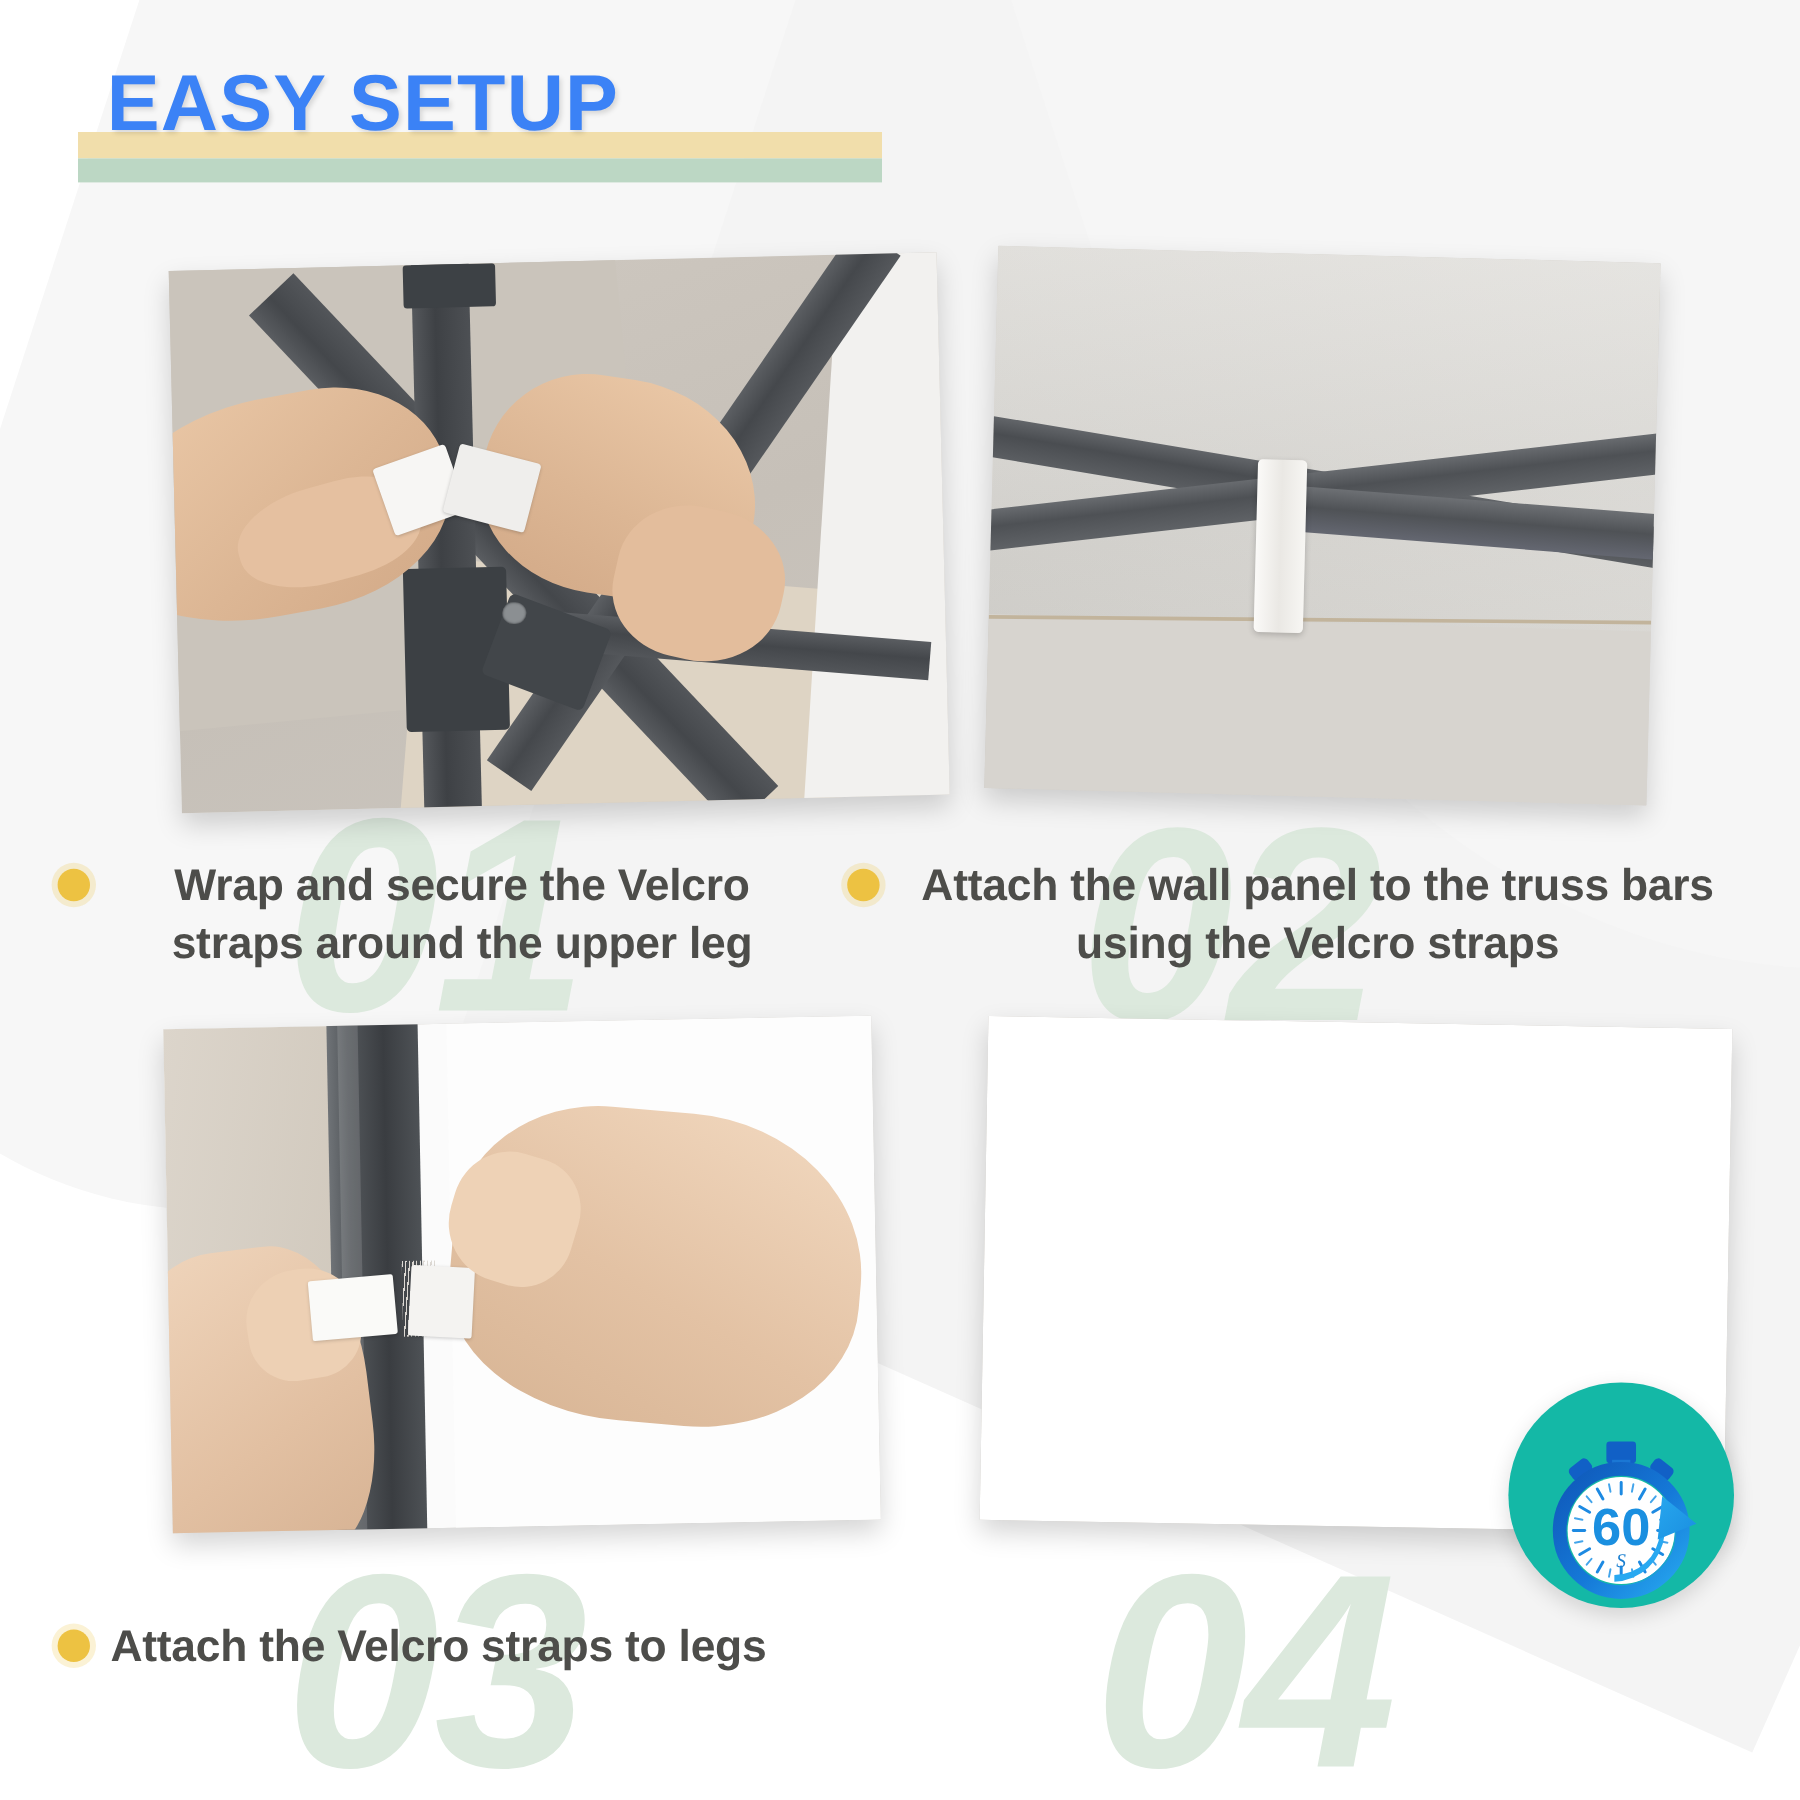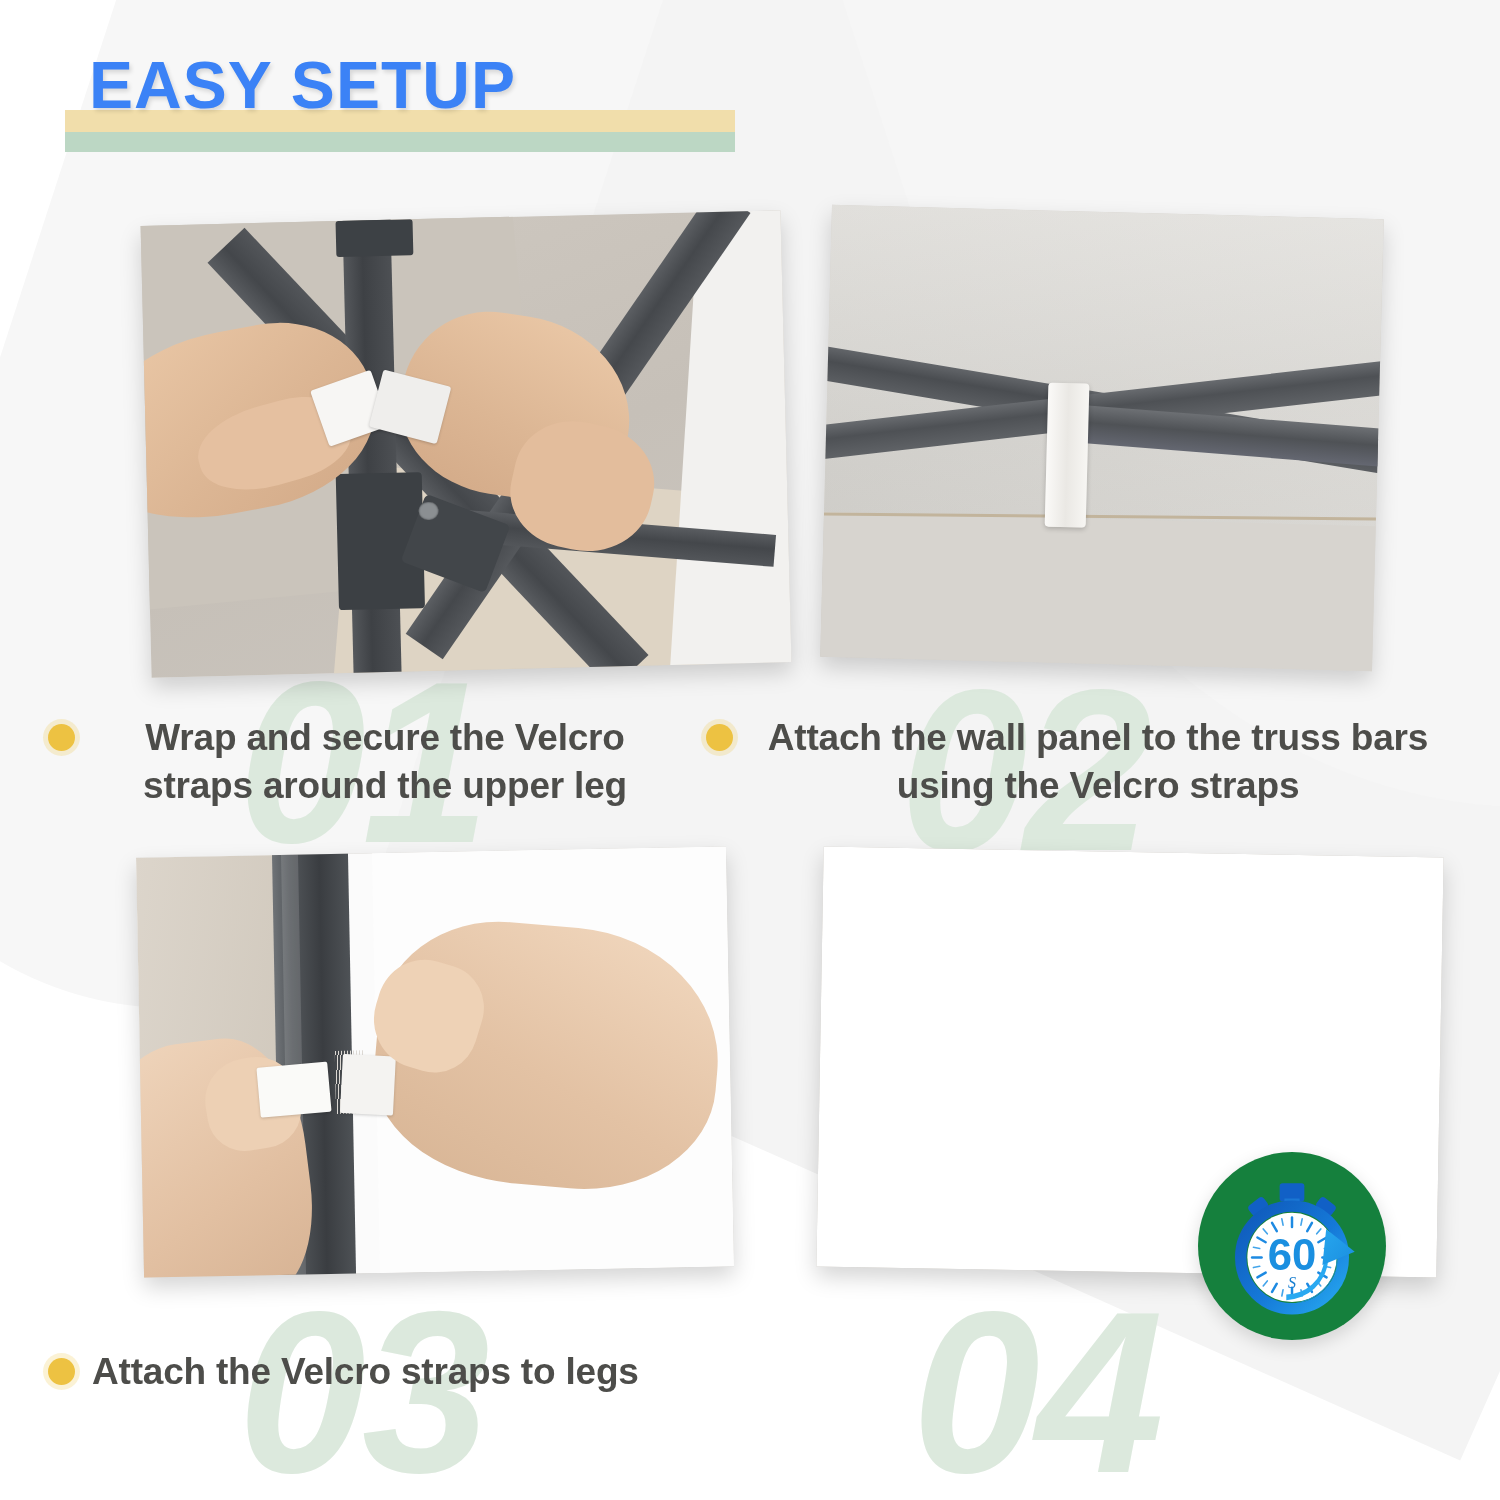--- a/index.html
+++ b/index.html
@@ -150,26 +150,26 @@
     font-weight:bold;
     line-height:1.30;
     color:#4d4d4a;
     letter-spacing:-0.2px;
     text-align:center;
   }
 
   
   .badge {
     position:absolute;
-    left:1198px; top:1152px;
+    left:1257px; top:1152px;
     width:188px; height:188px;
     border-radius:50%;
-    background:#15803d;
+    background:#14b8a6;
     box-shadow:0 6px 18px rgba(0,0,0,0.14);
-    display:flex; align-items:center; justify-content:center;
+    display:flex; align-items:flex-end; justify-content:center;
   }
   .badge svg { width:152px; height:152px; display:block; }
 </style>
 </head>
 <body>
 
 <div class="stage">
 
   <div class="bg-swoosh-a"></div>
   <div class="bg-swoosh-b"></div>

